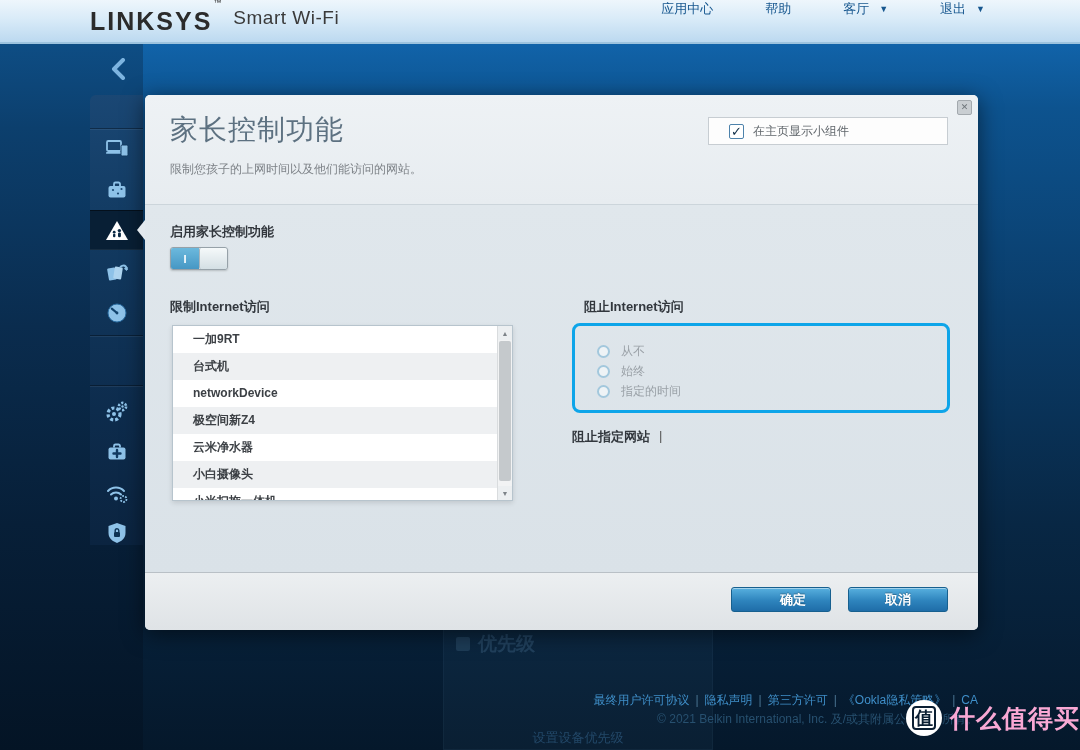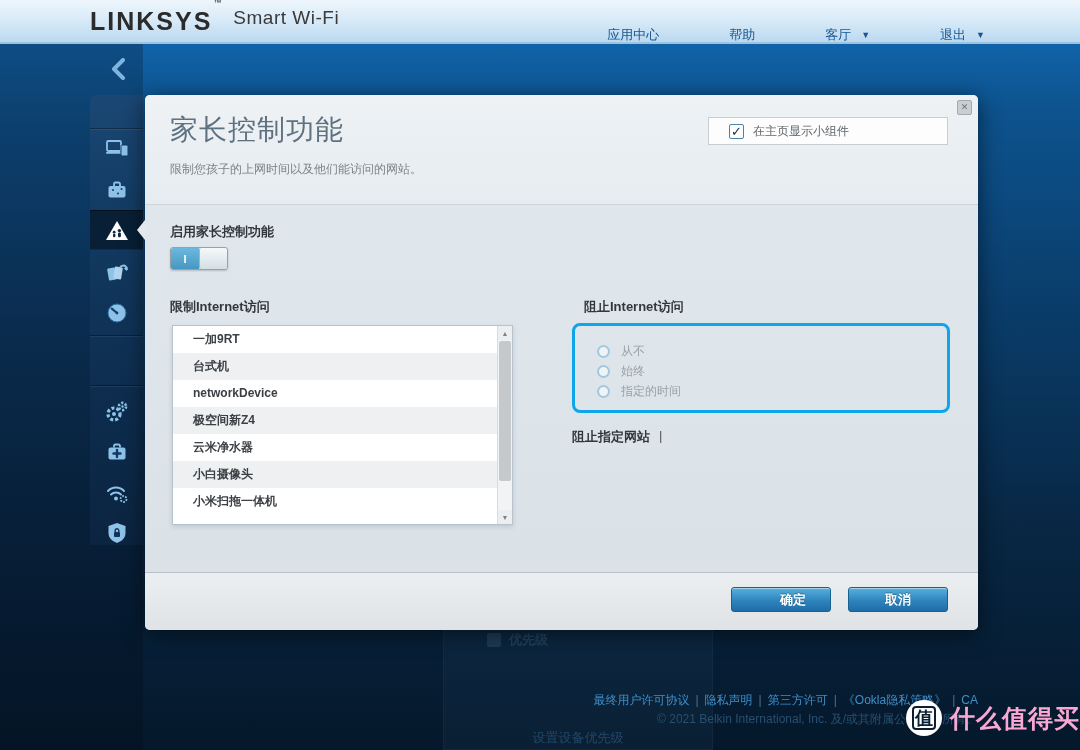--- a/index.html
+++ b/index.html
@@ -9,34 +9,34 @@
   .abs { position:absolute; }
 
   
   .topbar { left:0; top:0; width:1080px; height:44px;
     background:linear-gradient(180deg,#eef6fc 0%,#d9ebf8 45%,#bcd9f0 100%);
     border-bottom:2px solid #9dc3de; z-index:30; display:flex; align-items:center; }
   .logo-wrap { margin-left:90px; display:flex; align-items:flex-start; }
   .logo-main { font-size:25px; font-weight:800; letter-spacing:2px; color:#2b2b2b; }
   .logo-tm { font-size:8px; color:#2b2b2b; vertical-align:top; margin-left:1px; position:relative; top:-9px; }
   .logo-prod { font-size:19px; color:#3a3a3a; margin-left:12px; letter-spacing:0.5px; }
-  .topnav { position:absolute; right:95px; top:0; height:44px; display:flex; align-items:flex-end; gap:70px; }
+  .topnav { position:absolute; right:95px; top:0; height:44px; display:flex; align-items:flex-start; gap:52px; }
   .topnav-item { font-size:13px; color:#17578f; cursor:pointer; display:flex; align-items:center; gap:10px; }
   .topnav-caret { font-size:9px; color:#17578f; }
 
   
   .page-bg { left:0; top:44px; width:1080px; height:706px;
     background:linear-gradient(180deg,#1163a9 0%,#0d538f 9%,#0a3c69 38%,#082744 68%,#05182b 100%); }
   .left-col { left:0; top:44px; width:143px; height:706px;
     background:linear-gradient(180deg,#0e4d84 0%,#0c3f6d 12%,#0a2c4e 40%,#071f38 68%,#041425 100%); }
 
   
   .bg-widget { left:443px; top:626px; width:270px; height:124px;
     background:rgba(120,170,210,0.05); border:1px solid rgba(120,170,210,0.06); }
-  .bg-widget-head { position:absolute; left:12px; top:4px; font-size:13px; font-weight:bold; color:rgba(110,160,200,0.22); display:flex; gap:8px; align-items:center;margin-left:31px;}
+  .bg-widget-head { position:absolute; left:12px; top:4px; font-size:19px; font-weight:bold; color:rgba(110,160,200,0.22); display:flex; gap:8px; align-items:center;}
   .bg-widget-ico { width:14px; height:14px; background:rgba(110,160,200,0.18); border-radius:2px; }
   .bg-widget-empty { position:absolute; left:0; right:0; top:62px; text-align:center; font-size:13px; color:rgba(90,140,180,0.28); }
   .bg-widget-link { position:absolute; left:0; right:0; top:102px; text-align:center; font-size:13px; color:rgba(70,130,180,0.40); }
 
   
   .side-strip { left:90px; top:95px; width:53px; height:450px;
     background:linear-gradient(180deg,#1a4774 0%,#123providers 0%,#123a61 30%,#0d2c4d 70%,#0b2440 100%);
     background:linear-gradient(180deg,#1a4774 0%,#123a61 30%,#0d2c4d 70%,#0b2440 100%);
     border-radius:6px 0 0 0; z-index:20; }
   .side-sec-line { position:absolute; left:0; width:53px; height:0; border-top:1px solid rgba(0,0,0,0.35); box-shadow:0 1px 0 rgba(255,255,255,0.07); }
@@ -70,21 +70,21 @@
   .bold-label { font-size:13px; font-weight:bold; color:#32373d; }
   .enable-label { position:absolute; left:25px; top:128px; }
   .toggle { position:absolute; left:25px; top:152px; width:58px; height:23px; border:1px solid #96a1a8;
     border-radius:3px; display:flex; overflow:hidden; cursor:pointer; box-shadow:0 1px 2px rgba(0,0,0,0.18); }
   .toggle-on { width:29px; height:100%; background:linear-gradient(180deg,#6cb9dd 0%,#4697c4 100%);
     color:#fff; font-size:11px; font-weight:bold; display:flex; align-items:center; justify-content:center; }
   .toggle-knob { width:29px; height:100%; background:linear-gradient(180deg,#f5f9fa 0%,#d4dfe4 100%);
     border-left:1px solid #aab4ba; border-radius:2px; }
 
   .restrict-label { position:absolute; left:25px; top:203px; }
-  .device-list { position:absolute; left:27px; top:230px; width:341px; height:200px; background:#fff;
+  .device-list { position:absolute; left:27px; top:230px; width:341px; height:176px; background:#fff;
     border:1px solid #b7c4cd; box-shadow:0 2px 5px rgba(0,0,0,0.12); }
   .device-rows { position:absolute; left:0; top:0; right:15px; bottom:0; overflow:hidden; }
   .device-row { height:27px; line-height:27px; padding-left:20px; font-size:12px; font-weight:bold; color:#3c4045; cursor:pointer; }
   .device-row:nth-child(even) { background:#eef0f2; }
   .scrollbar { position:absolute; right:0; top:0; width:15px; height:100%; background:#f2f3f4; border-left:1px solid #d9dcde; }
   .scroll-btn { position:absolute; left:0; width:14px; height:14px; display:flex; align-items:center; justify-content:center;
     font-size:7px; color:#7d8388; background:#eceff1; cursor:pointer; }
   .scroll-btn.up { top:0; } .scroll-btn.down { bottom:0; }
   .scroll-thumb { position:absolute; left:1px; top:15px; width:12px; height:140px; background:#c5c9cc; border-radius:2px; cursor:pointer; }
 

